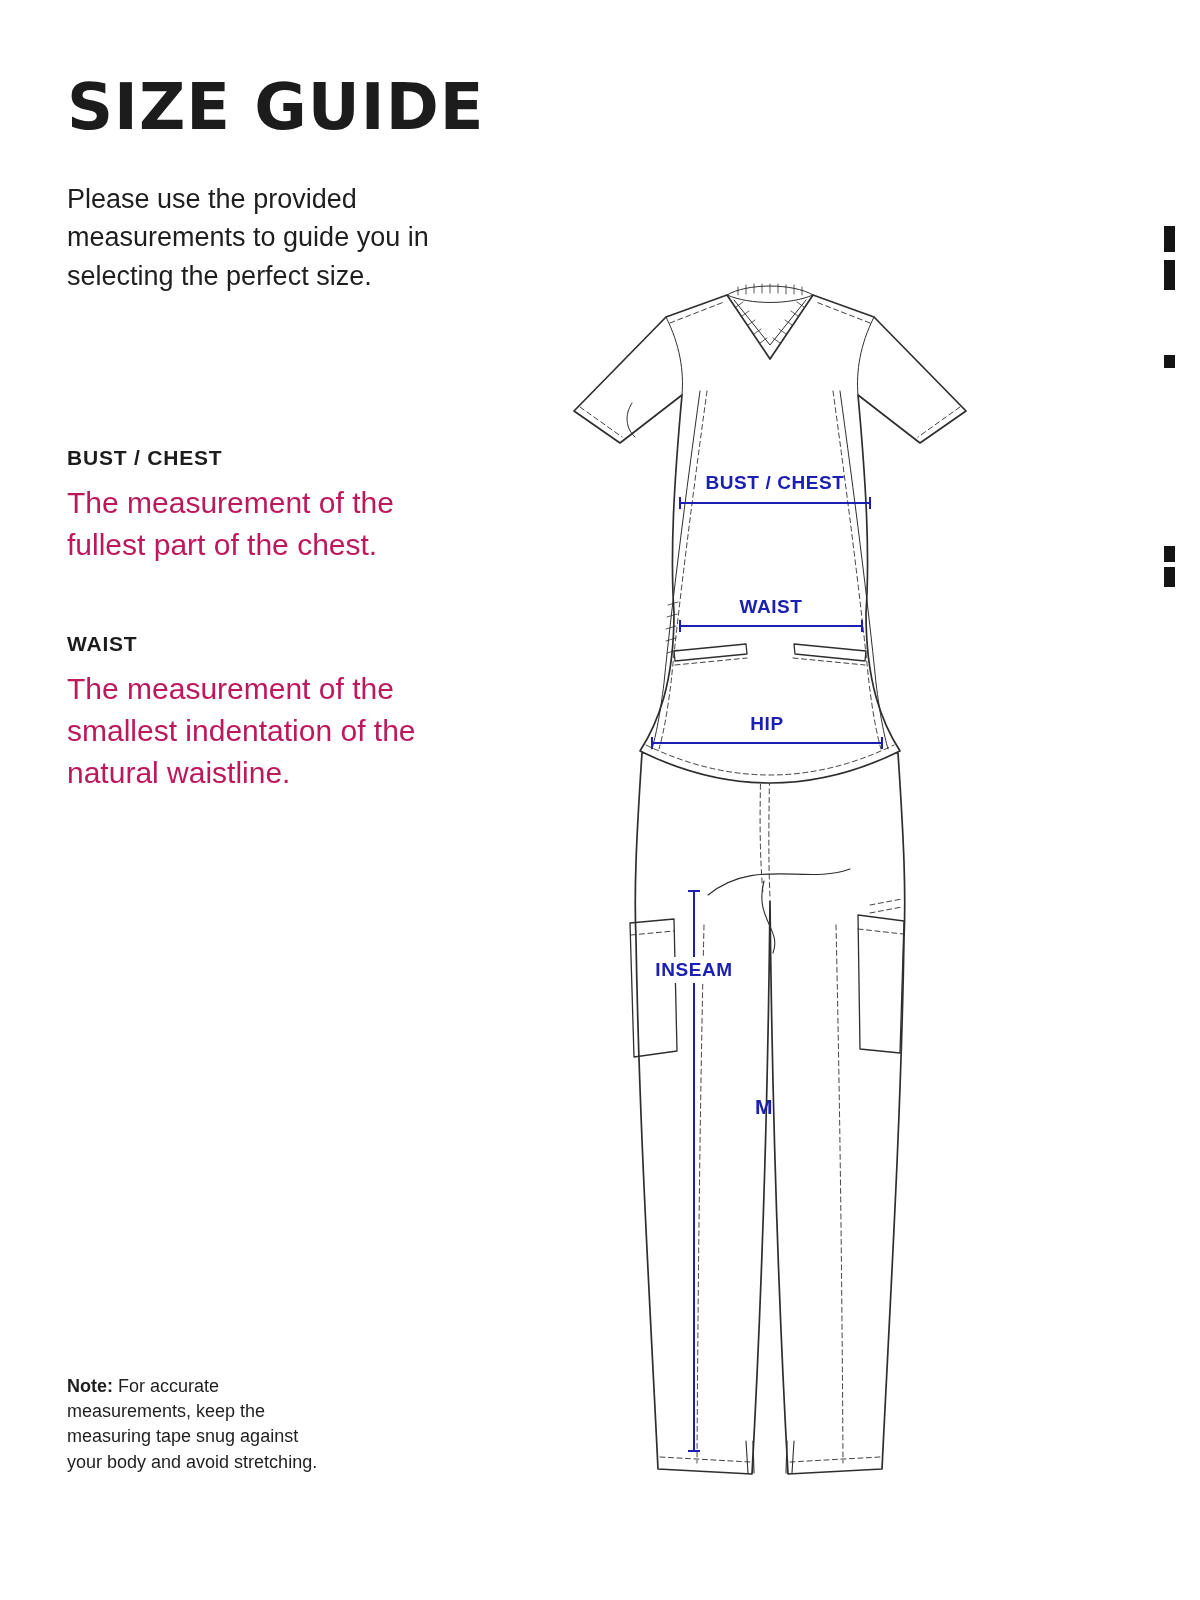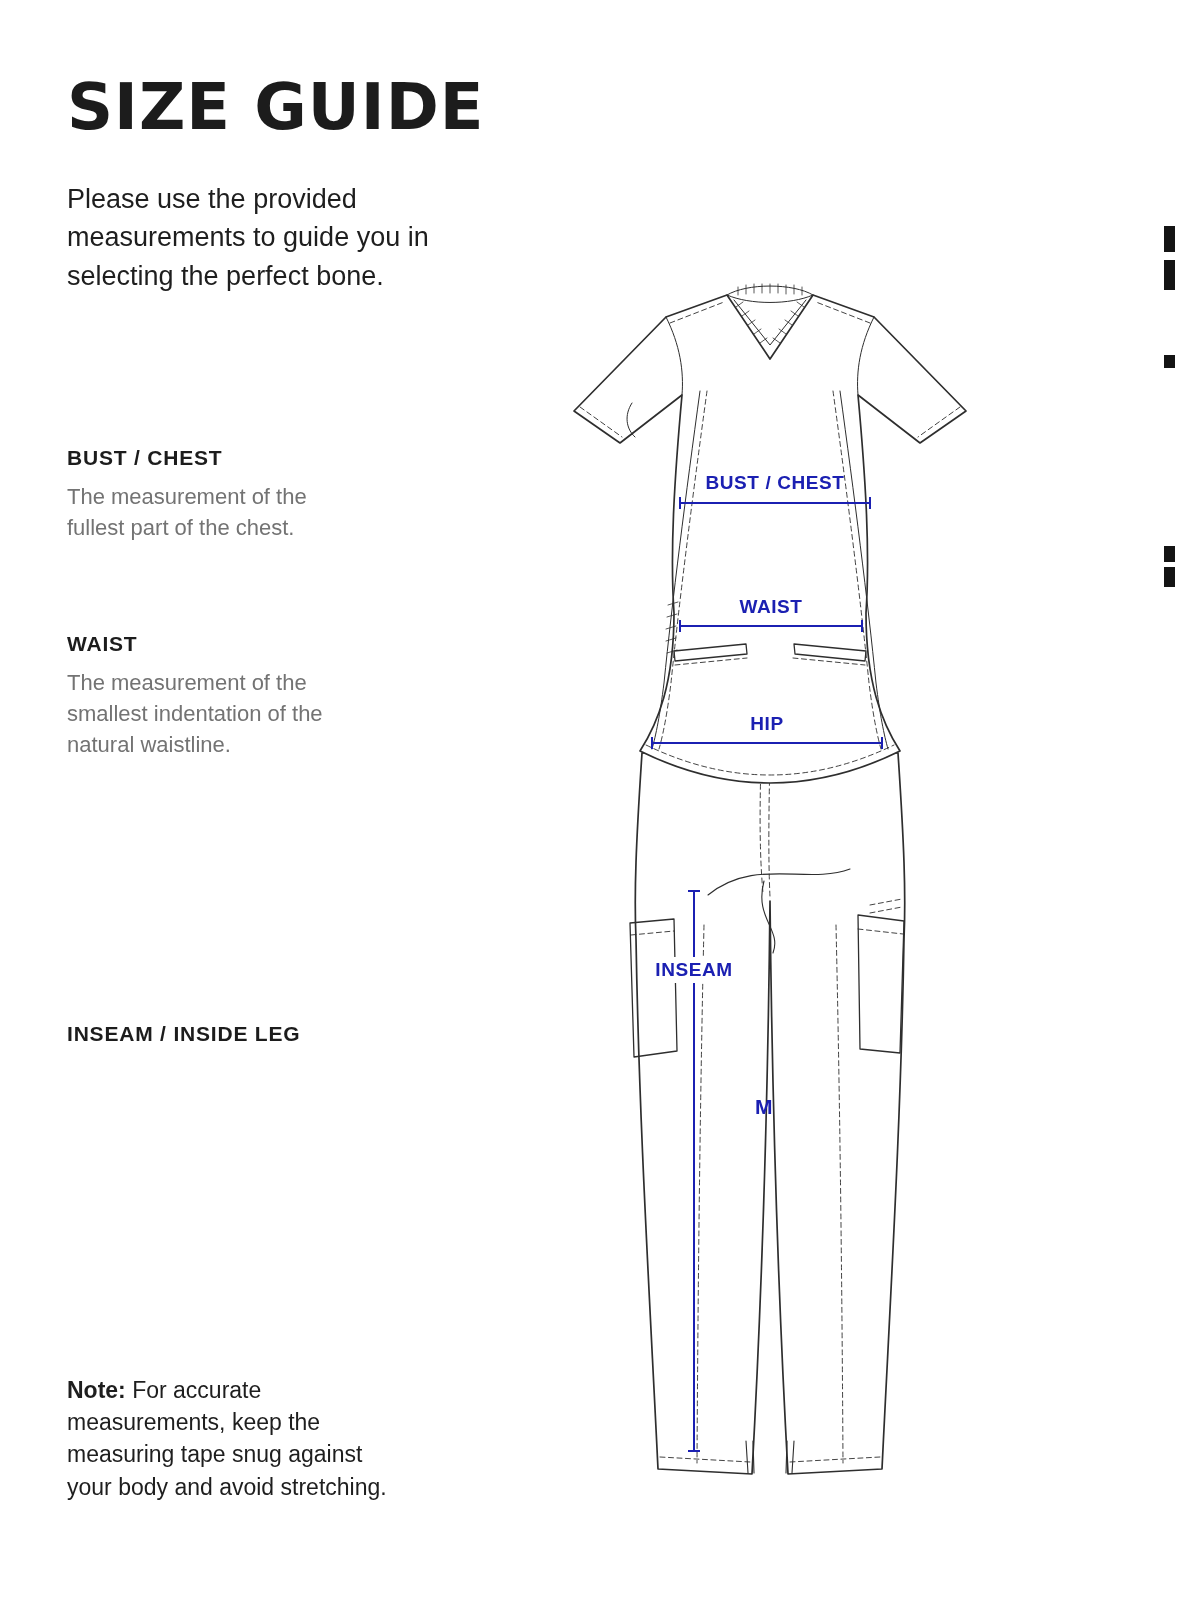--- a/index.html
+++ b/index.html
@@ -18,25 +18,25 @@
   }
   .section{position:absolute;left:67px;width:440px;}
   .sec-bust{top:446px}
   .sec-waist{top:632px}
   .sec-hips{top:820px}
   .sec-inseam{top:1022px}
   .section h2{
     margin:0;font-size:21px;font-weight:700;letter-spacing:.8px;color:#1c1c1c;
   }
   .section p{
-    margin:12px 0 0 0;font-size:22px;line-height:1.4;white-space:pre-line;color:#737373;
+    margin:12px 0 0 0;font-size:30px;line-height:1.4;white-space:pre-line;color:#be185d;
   }
   .note{
     position:absolute;left:67px;top:1374px;margin:0;width:420px;
-    font-size:23px;line-height:1.4;white-space:pre-line;color:#1e1e1e;
+    font-size:18px;line-height:1.4;white-space:pre-line;color:#1e1e1e;
   }
   .note .note-label{font-weight:700;}
   .diagram{position:absolute;left:540px;top:283px;width:460px;height:1245px;}
   .dash{stroke-dasharray:5 3.5;stroke-width:.9;fill:none;}
   .thin{stroke-width:1;fill:none;}
   .blue-line{stroke:#1b20b2;stroke-width:2;fill:none;}
   .mlabel{
     font-family:"Liberation Sans",sans-serif;font-size:19px;font-weight:bold;
     fill:#1b20b2;letter-spacing:.6px;text-anchor:middle;
   }
@@ -45,38 +45,37 @@
 </style>
 </head>
 <body>
 
 <div class="page">
 
   <h1 class="title">SIZE GUIDE</h1>
 
   <p class="intro">Please use the provided
 measurements to guide you in
-selecting the perfect bone.</p>
+selecting the perfect size.</p>
 
   <div class="section sec-bust">
     <h2>BUST / CHEST</h2>
     <p>The measurement of the
 fullest part of the chest.</p>
   </div>
 
   <div class="section sec-waist">
     <h2>WAIST</h2>
     <p>The measurement of the
 smallest indentation of the
 natural waistline.</p>
   </div>
 
 
   <div class="section sec-inseam">
-    <h2>INSEAM / INSIDE LEG</h2>
   </div>
 
   <p class="note"><span class="note-label">Note:</span><span> For accurate
 measurements, keep the
 measuring tape snug against
 your body and avoid stretching.</span></p>
 
   <div class="diagram">
     <svg viewBox="0 0 460 1245" width="460" height="1245">
 

